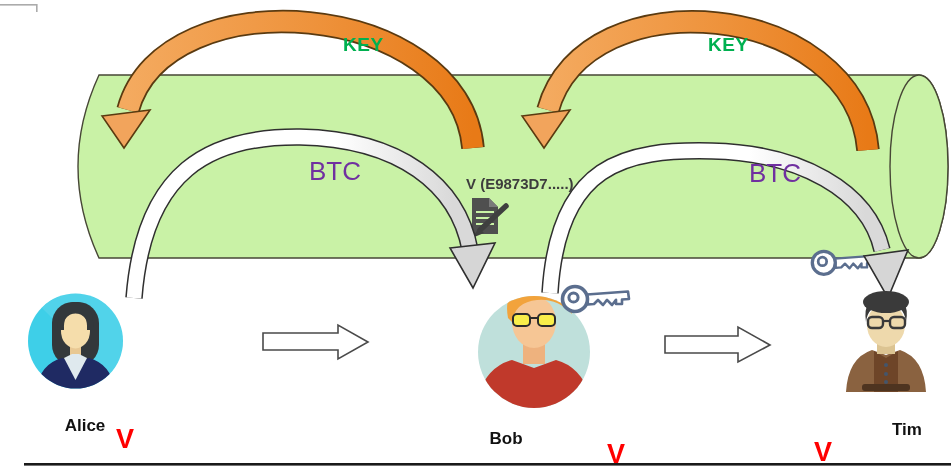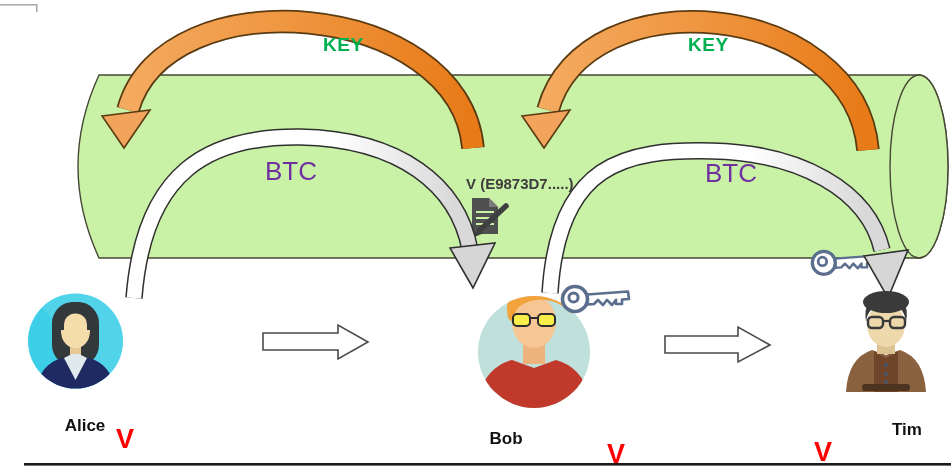--- a/index.html
+++ b/index.html
@@ -1,21 +1,21 @@
 <!DOCTYPE html>
 <html><head>
 <meta charset="utf-8">
 <style>
   html,body{margin:0;padding:0;background:#ffffff;}
   #stage{position:relative;width:951px;height:466px;background:#ffffff;overflow:hidden;
          font-family:"Liberation Sans", sans-serif;}
   #scene{position:absolute;left:0;top:0;}
   .overlay{position:absolute;white-space:nowrap;line-height:1;font-weight:bold;}
-  .key-label{color:#00B050;font-weight:bold;font-size:19px;letter-spacing:.5px;}
-  .btc-label{color:#7030A0;font-size:26px;font-weight:400;}
+  .key-label{color:#00B050;font-weight:bold;font-size:19px;letter-spacing:.5px;margin-left:20px;}
+  .btc-label{color:#7030A0;font-size:26px;font-weight:400;margin-left:44px;}
   .sig-label{color:#3d3d3d;font-size:15px;}
   .actor-name{color:#111;font-weight:bold;font-size:17px;text-align:center;width:100px;}
   .verify-mark{color:#FF0000;font-weight:bold;font-size:27px;}
 </style>
 </head>
 <body>
 
 <div id="stage">
 
   <svg id="scene" width="951" height="466" viewBox="0 0 951 466">

